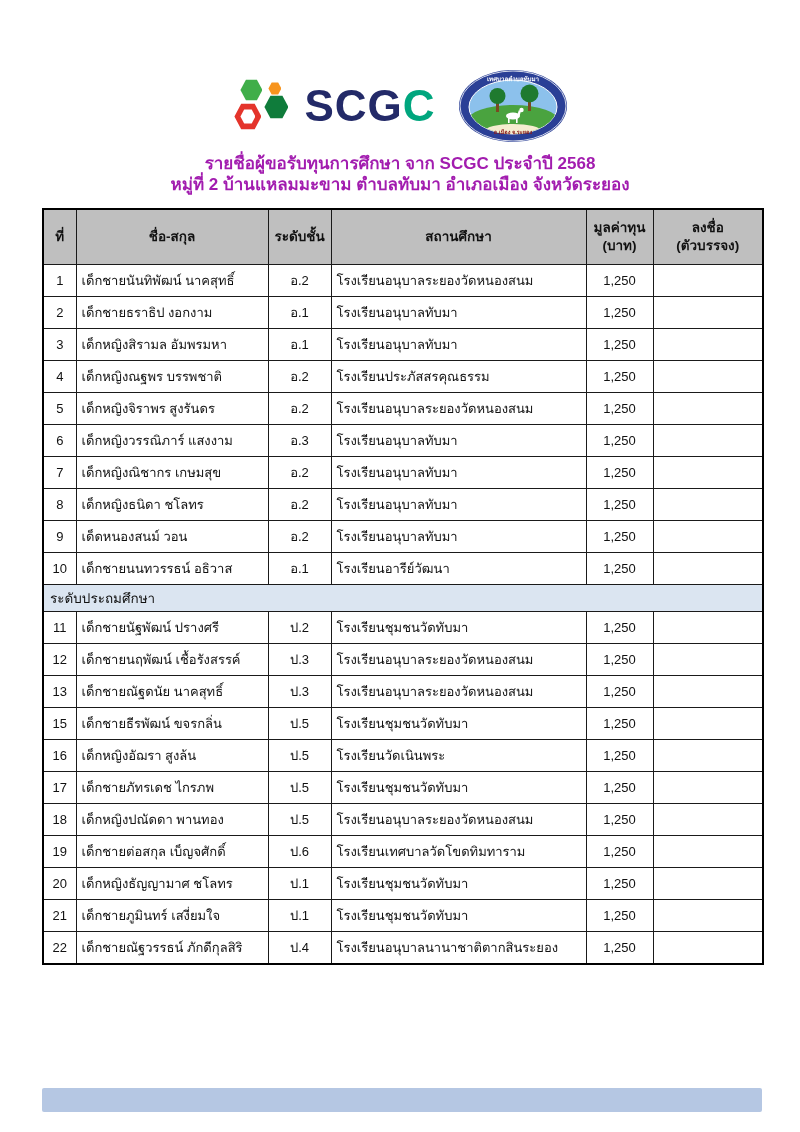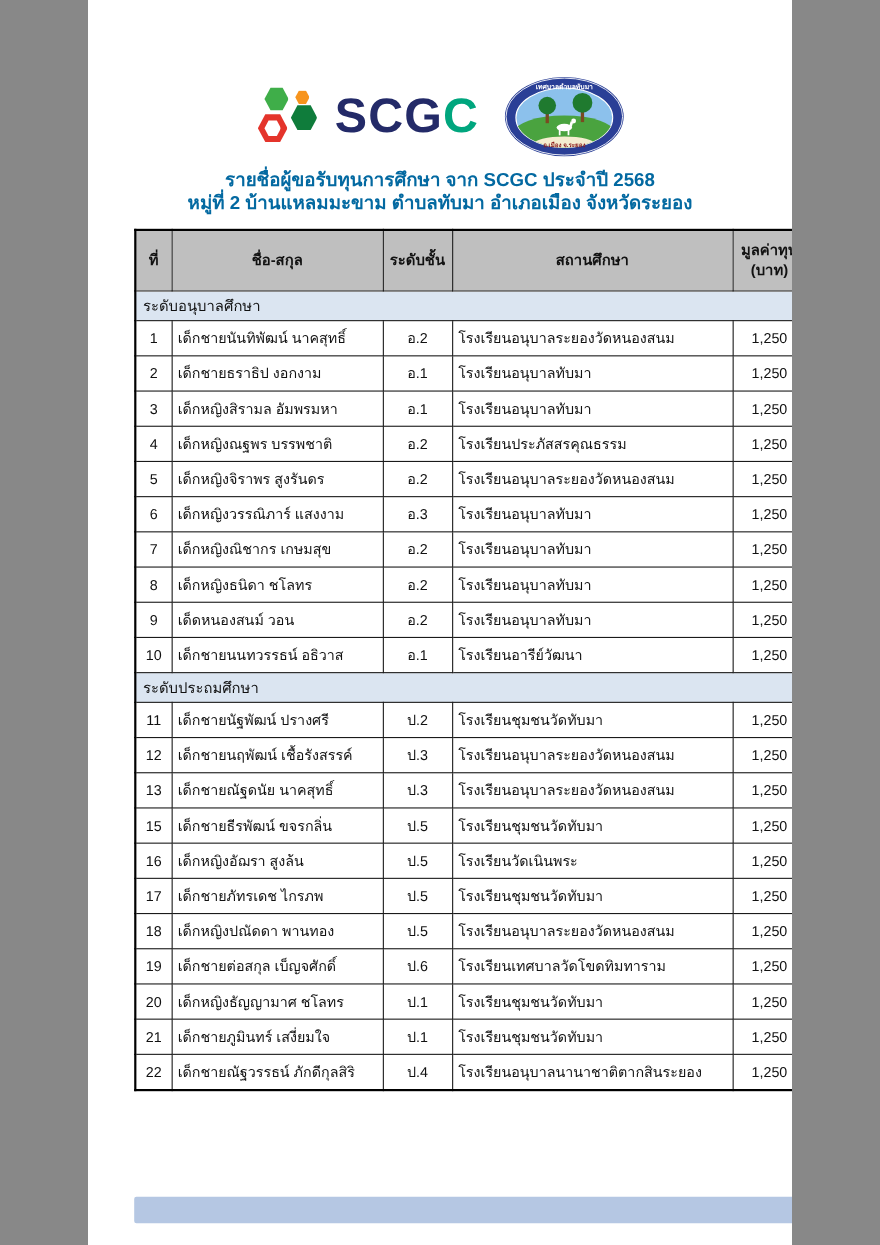--- a/index.html
+++ b/index.html
@@ -1,36 +1,36 @@
 <!DOCTYPE html>
 <html><head>
 <meta charset="utf-8">
 <style>
   html,body{margin:0;padding:0;background:#888;}
   .page{
-    position:relative;width:640px;height:1132px;margin:0 auto;background:#ffffff;
+    position:relative;width:800px;height:1132px;margin:0 auto;background:#ffffff;
     font-family:"Liberation Sans","DejaVu Sans",sans-serif;color:#111;overflow:hidden;
   }
   
   .logo-row{position:absolute;top:68px;left:0;width:100%;display:flex;justify-content:center;align-items:center;gap:22px;height:76px;}
   .scgc-logo{display:flex;align-items:center;gap:10px;}
   .hexmark{position:relative;width:62px;height:56px;}
   .hex{position:absolute;display:block;clip-path:polygon(25% 3%,75% 3%,100% 50%,75% 97%,25% 97%,0% 50%);}
   .hex-green1{width:22px;height:22px;left:8px;top:1px;background:#3fae49;}
   .hex-orange{width:13px;height:13px;left:36px;top:4px;background:#f7941d;}
   .hex-green2{width:24px;height:24px;left:32px;top:17px;background:#0f7c3b;}
   .hex-red{width:27px;height:27px;left:2px;top:25px;background:#e4342b;}
   .hex-red::after{content:"";position:absolute;left:6px;top:6px;right:6px;bottom:6px;
     clip-path:polygon(25% 3%,75% 3%,100% 50%,75% 97%,25% 97%,0% 50%);background:#fff;}
   .scgc-word{font-weight:bold;font-size:44px;letter-spacing:1px;line-height:1;}
   .scgc-word .w1{color:#232a68;}
   .scgc-word .w2{color:#00a67e;}
   .seal{display:block;}
   
-  .title1,.title2{position:absolute;left:0;width:100%;text-align:center;font-weight:bold;font-size:17px;color:#0369a1;}
+  .title1,.title2{position:absolute;left:0;width:100%;text-align:center;font-weight:bold;font-size:17px;color:#a21caf;}
   .title1{top:149px;}
   .title2{top:170px;}
   
   .grant-table{position:absolute;left:42px;top:208px;width:720px;border-collapse:collapse;table-layout:fixed;border:2px solid #000;}
   .grant-table th,.grant-table td{border:1px solid #1a1a1a;padding:1px 5px;font-size:13px;vertical-align:middle;overflow:hidden;white-space:nowrap;}
   .grant-table thead th{background:#bfbfbf;font-weight:bold;text-align:center;height:52px;font-size:13.5px;line-height:1.35;}
   .section-row td{background:#dbe5f1;height:24px;font-size:13.5px;text-align:left;padding-left:6px;}
   .data-row td{height:29px;background:#fff;}
   .c-center{text-align:center;}
   .c-left{text-align:left;}
@@ -96,23 +96,20 @@
       <tr>
         <th>ที่</th>
         <th>ชื่อ-สกุล</th>
         <th>ระดับชั้น</th>
         <th>สถานศึกษา</th>
         <th><span>มูลค่าทุน</span><br><span>(บาท)</span></th>
         <th><span>ลงชื่อ</span><br><span>(ตัวบรรจง)</span></th>
       </tr>
     </thead>
     <tbody id="table-body">
-        <tr class="section-row">
-          <td colspan="6">ระดับอนุบาลศึกษา</td>
-        </tr>
         <tr class="data-row">
           <td class="c-center">1</td>
           <td class="c-left">เด็กชายนันทิพัฒน์ นาคสุทธิ์</td>
           <td class="c-center">อ.2</td>
           <td class="c-left">โรงเรียนอนุบาลระยองวัดหนองสนม</td>
           <td class="c-center">1,250</td>
           <td class="c-left"></td>
         </tr>
         <tr class="data-row">
           <td class="c-center">2</td>

